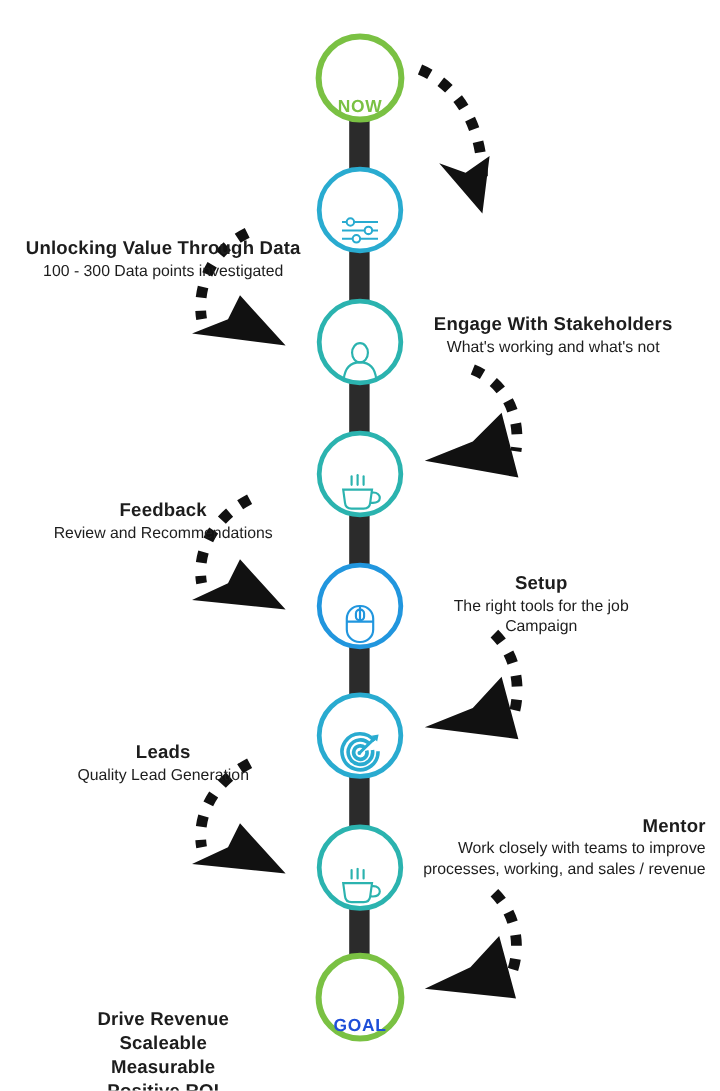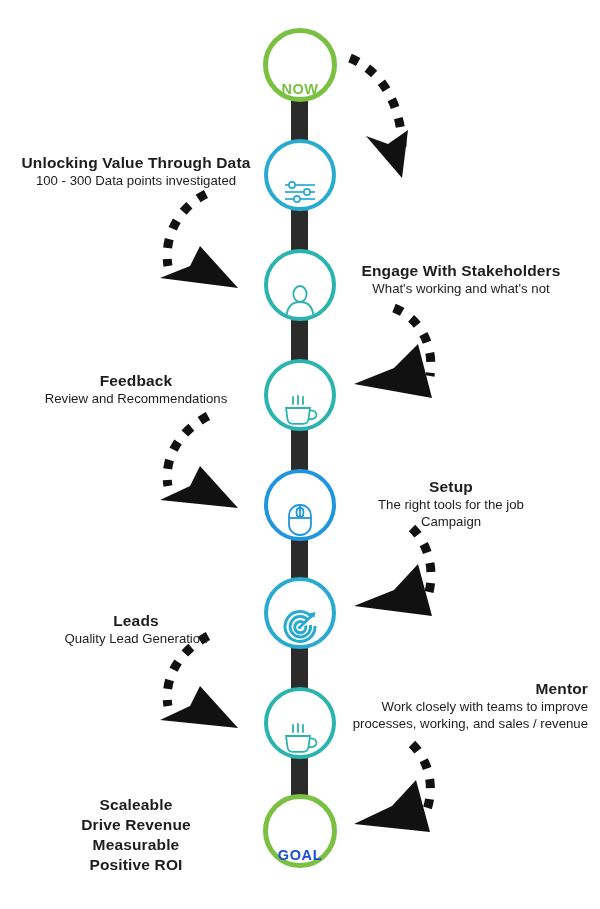--- a/index.html
+++ b/index.html
@@ -69,21 +69,21 @@
     line-height: 1.22;
     letter-spacing: 0.15px;
   }
   .txt .sub {
     font-size: 13.2px;
     font-weight: normal;
     color: #1d1d1d;
     line-height: 1.28;
   }
   .txt.right { text-align: center; }
-  .txt.left  { text-align: center; }
+  .txt.left  { text-align: center; margin-top: 45px; }
 
   .txt.goaltxt .title {
     font-size: 15.5px;
     line-height: 1.30;
   }
 
   
   .arrow {
     position: absolute;
     z-index: 2;
@@ -246,31 +246,31 @@
     <div class="title">Feedback</div>
     <div class="sub">Review and Recommendations</div>
   </div>
 
   <div class="txt right" style="left:336px; top:478px; width:230px;">
     <div class="title">Setup</div>
     <div class="sub">The right tools for the job</div>
     <div class="sub">Campaign</div>
   </div>
 
-  <div class="txt left" style="left:14px; top:612px; width:244px;">
+  <div class="txt left" style="left:14px; top:574px; width:244px;">
     <div class="title">Leads</div>
     <div class="sub">Quality Lead Generation</div>
   </div>
 
   <div class="txt right" style="left:336px; top:680px; width:252px;text-align:right;">
     <div class="title">Mentor</div>
     <div class="sub">Work closely with teams to improve</div>
     <div class="sub">processes, working, and sales / revenue</div>
   </div>
 
   <div class="txt left goaltxt" style="left:14px; top:795px; width:244px;">
+    <div class="title">Drive Revenue</div>
     <div class="title">Scaleable</div>
-    <div class="title">Drive Revenue</div>
     <div class="title">Measurable</div>
     <div class="title">Positive ROI</div>
   </div>
 
 </div>
 
 </body></html>

